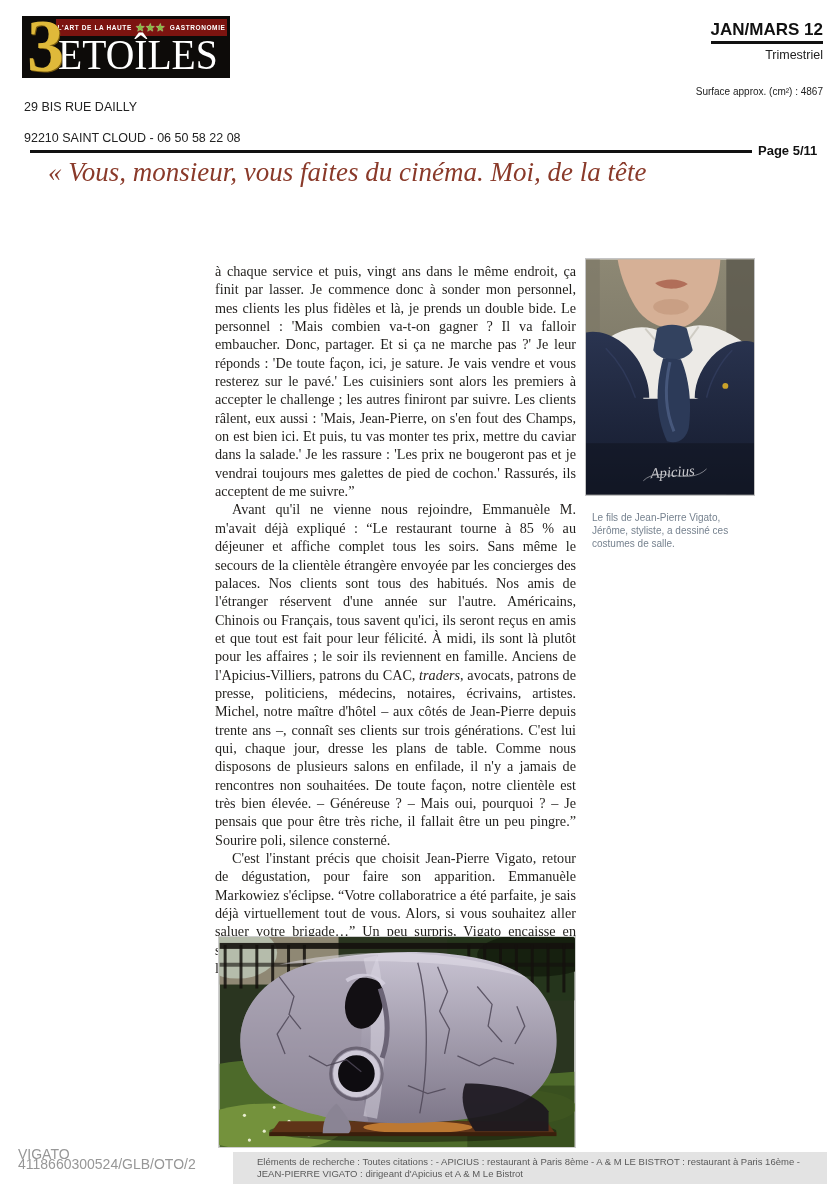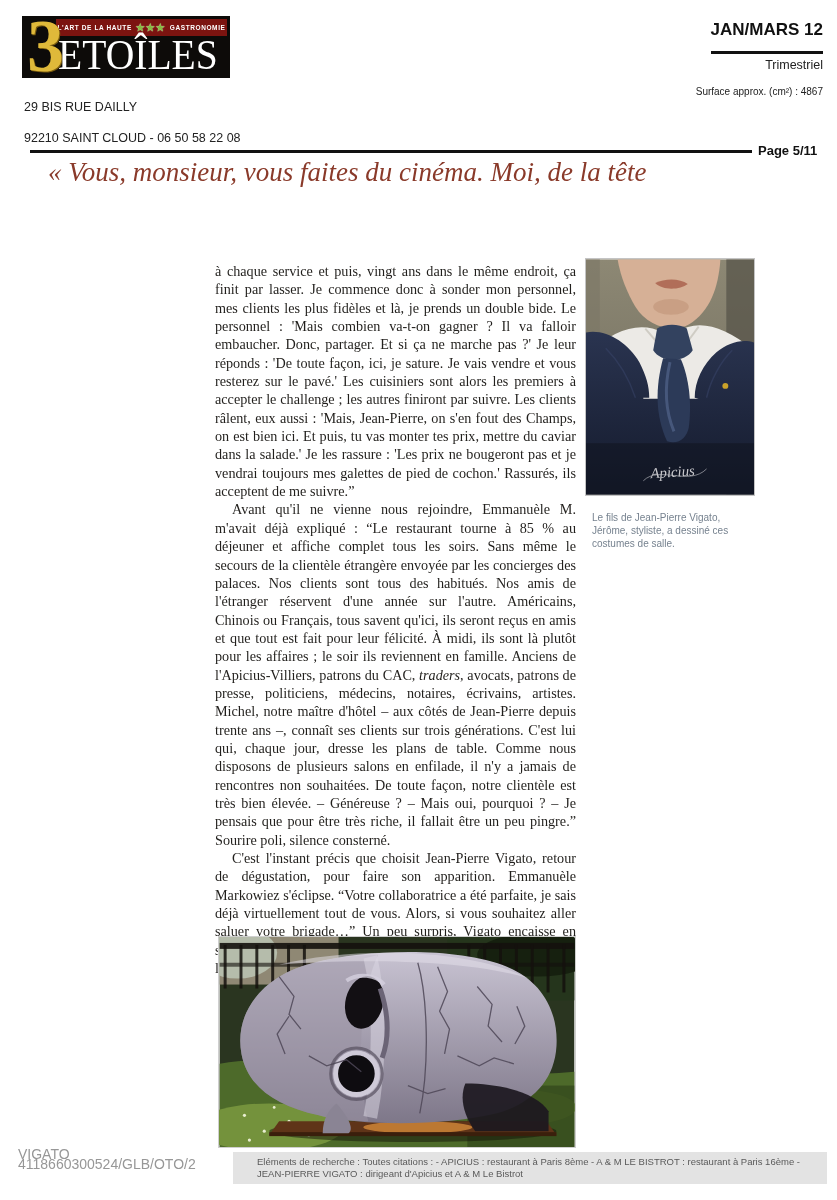--- a/index.html
+++ b/index.html
@@ -23,21 +23,21 @@
   }
   .logo-stars { color:#86b93f; font-size:10px; letter-spacing:1px; text-shadow:0 0 1px #fff; }
   .logo-title {
     position:absolute; left:34px; top:17px; width:178px; text-align:center;
     font-family:"Liberation Serif", serif; font-size:43px; line-height:44px; color:#fff;
     transform:scaleX(0.92); transform-origin:left center; letter-spacing:0px; white-space:nowrap;
   }
   .address { position:absolute; left:24px; top:84px; font-size:12.5px; color:#222; line-height:15.5px; white-space:pre-line; }
 
   .issue { position:absolute; right:14px; top:20px; text-align:right; }
-  .issue-date { display:inline-block; font-size:17px; font-weight:bold; color:#111; border-bottom:3px solid #111; padding-bottom:11px; }
+  .issue-date { display:inline-block; font-size:17px; font-weight:bold; color:#111; border-bottom:3px solid #111; padding-bottom:1px; }
   .frequency { margin-top:4px; font-size:12.5px; color:#222; }
   .surface { position:absolute; right:14px; top:86px; font-size:10px; color:#222; }
 
   .page-rule { position:absolute; left:30px; top:150px; width:722px; height:3px; background:#111; }
   .page-num { position:absolute; left:758px; top:143px; font-size:13px; font-weight:bold; color:#111;text-align:right; }
 
   
   .quote {
     position:absolute; left:48px; top:156px; width:724px; text-align:left;
     font-family:"Liberation Serif", serif; font-style:italic; font-size:27px; line-height:33px;

